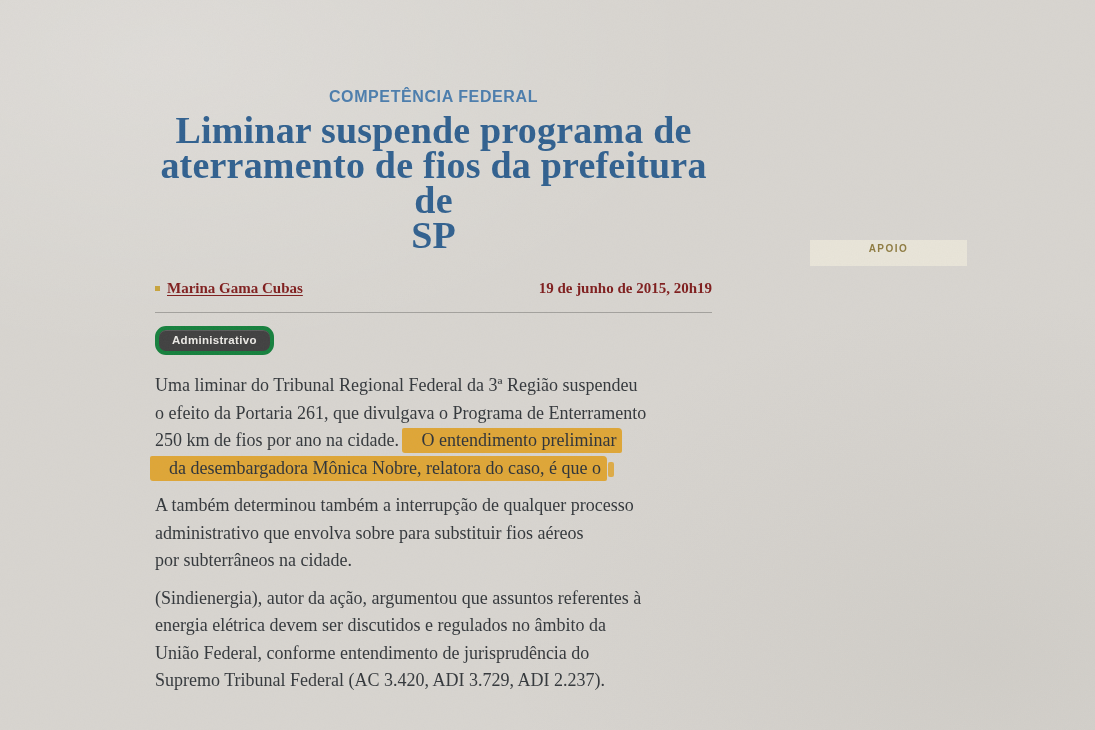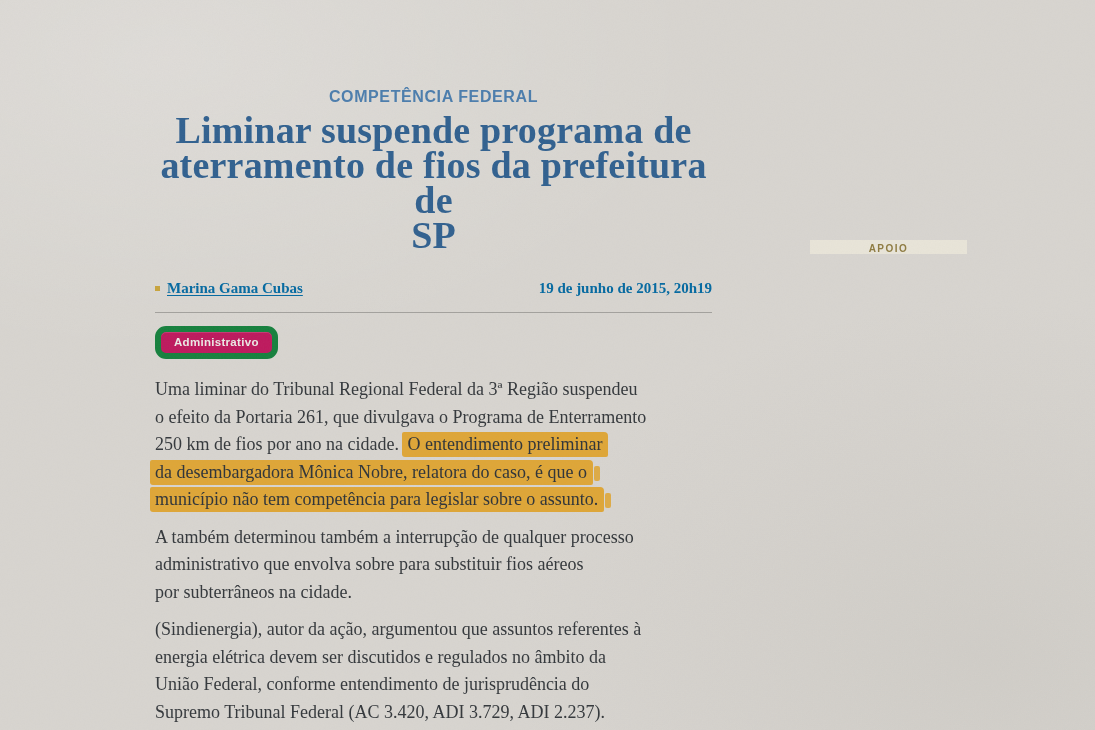--- a/index.html
+++ b/index.html
@@ -23,55 +23,55 @@
     font-weight:700; font-size:16px; letter-spacing:.6px;
     color:#4b7dad; cursor:pointer;
   }
   .title {
     margin-top:7px; text-align:center;
     font-weight:700; font-size:38px; line-height:35px;
     color:#30608f; letter-spacing:.2px;
   }
   .byline {
     margin-top:27px; display:flex; justify-content:space-between; align-items:flex-start;
-    font-weight:700; font-size:15px; color:#0369a1;
+    font-weight:700; font-size:15px; color:#7f1d1d;
   }
   .author { display:flex; align-items:center; gap:7px; cursor:pointer; }
   .author .bullet { width:5px; height:5px; background:#c8a43c; display:inline-block; }
   .author .name { text-decoration:underline; text-underline-offset:2px; }
   .rule { margin-top:15px; border-top:1px solid #a3a19d; height:0; }
   .tag {
     display:inline-block; margin-top:13px;
-    background:#be185d; color:#eceae6;
+    background:#404040; color:#eceae6;
     font-family:"Liberation Sans","DejaVu Sans",sans-serif;
     font-weight:700; font-size:11.5px; letter-spacing:.3px;
     padding:4px 13px 5px; border-radius:11px;
-    border:6px solid #15803d; box-shadow:inset 0 1px 0 rgba(255,255,255,.14);
+    border:4px solid #15803d; box-shadow:inset 0 1px 0 rgba(255,255,255,.14);
     cursor:pointer;
   }
   .body { margin-top:17px; font-size:18px; line-height:27.5px; color:#33373b; }
   .para { margin-bottom:10px; }
   .line { white-space:nowrap; }
   .hl {
     background:#dfa636; color:#2e3338;
-    padding:2px 6px 3px 5px; margin-left:-5px;
+    padding:2px 6px 3px 19px; margin-left:-5px;
     border-radius:2px 4px 2px 3px;
     box-decoration-break:clone; -webkit-box-decoration-break:clone;
   }
   .hl:empty { display:none; }
   .line .inline-hl { margin-left:-1px; }
   .hl.blob::after {
     content:""; display:inline-block; width:6px; height:15px;
     background:#dfa636; margin-left:7px; margin-right:-13px;
     border-radius:2px; vertical-align:-3px; opacity:.9;
   }
   .txt:empty { display:none; }
 
   .apoio {
-    position:absolute; left:810px; top:240px; width:157px; height:14px;
+    position:absolute; left:810px; top:240px; width:157px; height:26px;
     background:#e9e5d9; text-align:center; line-height:18px;
     font-family:"Liberation Sans","DejaVu Sans",sans-serif;
     font-weight:700; font-size:10px; letter-spacing:1.5px; color:#8e7b40;
   }
 </style>
 </head>
 <body>
 
 <div class="page">
 
@@ -97,21 +97,20 @@
 
     <span class="tag">Administrativo</span>
 
     <div class="body">
 
       <div class="para">
         <div class="line"><span class="txt">Uma liminar do Tribunal Regional Federal da 3ª Região suspendeu</span></div>
         <div class="line"><span class="txt">o efeito da Portaria 261, que divulgava o Programa de Enterramento</span></div>
         <div class="line"><span class="txt">250 km de fios por ano na cidade. </span><span class="hl inline-hl">O entendimento preliminar</span></div>
         <div class="line"><span class="hl blob">da desembargadora Mônica Nobre, relatora do caso, é que o</span></div>
-        <div class="line"><span class="hl blob">município não tem competência para legislar sobre o assunto.</span></div>
       </div>
 
       <div class="para">
         <div class="line"><span class="txt">A também determinou também a interrupção de qualquer processo</span></div>
         <div class="line"><span class="txt">administrativo que envolva sobre para substituir fios aéreos</span></div>
         <div class="line"><span class="txt">por subterrâneos na cidade.</span></div>
       </div>
 
       <div class="para">
         <div class="line"><span class="txt">(Sindienergia), autor da ação, argumentou que assuntos referentes à</span></div>

